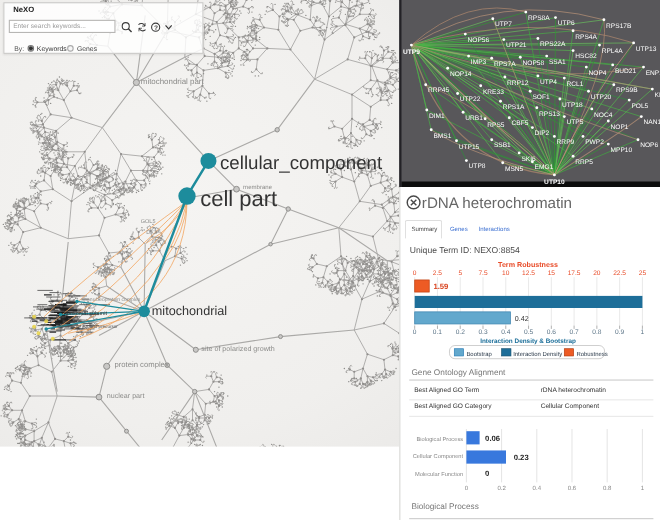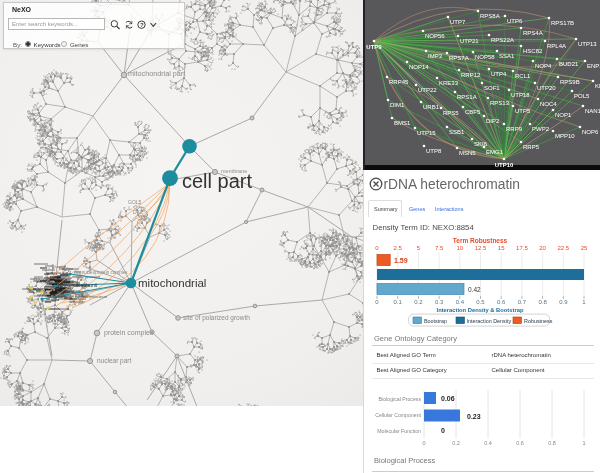--- a/index.html
+++ b/index.html
@@ -55,20 +55,21 @@
 <div class="tl" style="left:221px;top:168px;font-size:5.5px">membrane</div>
 <div class="tl" style="left:104px;top:329px;font-size:7px">protein complex</div>
 <div class="tl" style="left:97px;top:357px;font-size:6.5px">nuclear part</div>
 <div class="tl" style="left:183px;top:314px;font-size:6.5px">site of polarized growth</div>
 <div class="tl" style="left:74px;top:270px;font-size:4.6px">ribonucleoprotein complex</div>
 <div class="tl" style="left:58px;top:282px;font-size:5px;color:#333">ribosomal subunit</div>
 <div class="tl" style="left:52px;top:294px;font-size:4.2px;color:#555">somal large subunit precursor</div>
 <div class="tl" style="left:128px;top:199px;font-size:5px">GOL5</div>
     <div class="tl" style="left:133px;top:209px;font-size:5px">DK2</div>
 <div class="tl" style="left:138px;top:215px;font-size:5px">3FS</div>
+<div class="tl" style="left:200px;top:138.5px;font-size:17px;color:#333">cellular_component</div>
 <div class="tl" style="left:182px;top:170px;font-size:20px;color:#333">cell part</div>
 <div class="tl" style="left:138px;top:276.5px;font-size:11.5px;color:#333">mitochondrial</div>
 <svg width="180" height="30" style="position:absolute;left:4px;top:446px">
  <g stroke="#4f4f4f" stroke-width="2" fill="none">
   <circle cx="9" cy="12" r="6.1"></circle>
         <path d="M13.4 16.4L18 21" stroke-width="2.3"></path>
   <path d="M6.2 12h5.6M9 9.2v5.6" stroke-width="1.6"></path>
   <circle cx="38" cy="12" r="6.1"></circle>
         <path d="M42.4 16.4L47 21" stroke-width="2.3"></path>
   <path d="M35.2 12h5.6" stroke-width="1.6"></path>
@@ -342,21 +343,21 @@
 <div id="panel">
  <svg width="14" height="14" style="position:absolute;left:5px;top:7px">
   <circle cx="7" cy="7" r="5.8" stroke="#4a4a4a" stroke-width="1.3" fill="none"></circle>
   <path d="M4.5 4.5l5 5M9.5 4.5l-5 5" stroke="#4a4a4a" stroke-width="1.3"></path>
  </svg>
  <div class="abs" style="left:19.5px;top:7px;font-size:13.8px;color:#666">rDNA heterochromatin</div>
  <div class="abs" style="left:4px;top:30px;width:34px;height:17px;background:#fff;border:1px solid #ddd;border-bottom:none;border-radius:2px 2px 0 0"></div>
  <div class="abs" style="left:10px;top:36px;font-size:5.5px;color:#444">Summary</div>
  <div class="abs" style="left:45px;top:36px;font-size:5.5px;color:#3b6fd1">Genes</div>
  <div class="abs" style="left:71px;top:36px;font-size:5.5px;color:#3b6fd1">Interactions</div>
- <div class="abs" style="left:8.5px;top:52.5px;font-size:7.8px;color:#4a4a4a">Density Term ID: NEXO:8854</div>
+ <div class="abs" style="left:8.5px;top:52.5px;font-size:7.8px;color:#4a4a4a">Unique Term ID: NEXO:8854</div>
  <svg width="237" height="95" style="position:absolute;left:0;top:67px">
       <text x="116" y="6" font-size="6.5" font-weight="bold" fill="#e84b28" text-anchor="middle">Term Robustness</text>
       <text x="13.0" y="13" font-size="6" fill="#e84b28" text-anchor="middle">0</text>
       <line x1="13.0" y1="15" x2="13.0" y2="59" stroke="#e3e3e3" stroke-width=".7"></line>
       <line x1="13.0" y1="59" x2="13.0" y2="62" stroke="#999" stroke-width=".7"></line>
       <text x="33.7" y="13" font-size="6" fill="#e84b28" text-anchor="middle">2.5</text>
       <line x1="33.7" y1="15" x2="33.7" y2="59" stroke="#e3e3e3" stroke-width=".7"></line>
       <line x1="33.7" y1="59" x2="33.7" y2="62" stroke="#999" stroke-width=".7"></line>
       <text x="54.4" y="13" font-size="6" fill="#e84b28" text-anchor="middle">5</text>
       <line x1="54.4" y1="15" x2="54.4" y2="59" stroke="#e3e3e3" stroke-width=".7"></line>
@@ -403,21 +404,21 @@
       <text x="220.0" y="67" font-size="6" fill="#5a7386" text-anchor="middle">1</text>
       <text x="116" y="74.5" font-size="5.8" font-weight="bold" fill="#1b6e99" text-anchor="middle">Interaction Density &amp; Bootstrap</text>
       <rect x="44.6" y="77.1" width="141" height="12" rx="5" fill="#fff" stroke="#c8c8c8" stroke-width=".8"></rect>
       <rect x="49" y="80" width="8.5" height="6.6" fill="#62a8cd" stroke="#2c7fb8" stroke-width=".6"></rect>
       <text x="60" y="86.4" font-size="5.4" fill="#2b3a4a">Bootstrap</text>
       <rect x="92" y="80" width="8.5" height="6.6" fill="#1d6e99" stroke="#14506f" stroke-width=".6"></rect>
       <text x="102.5" y="86.4" font-size="5.4" fill="#2b3a4a">Interaction Density</text>
       <rect x="149" y="80" width="8.5" height="6.6" fill="#ed5b24" stroke="#b33b10" stroke-width=".6"></rect>
       <text x="160" y="86.4" font-size="5.4" fill="#2b3a4a">Robustness</text>
     </svg>
- <div class="abs" style="left:10px;top:163.5px;font-size:7.5px;color:#777">Gene Ontology Category</div>
+ <div class="abs" style="left:10px;top:163.5px;font-size:7.5px;color:#777">Gene Ontology Alignment</div>
  <div class="abs" style="left:8px;top:175px;width:222px;border-top:1px solid #ccc"></div>
  <div class="abs" style="left:12.5px;top:182px;font-size:6px;color:#333">Best Aligned GO Term</div>
  <div class="abs" style="left:127.5px;top:182px;font-size:6px;color:#333">rDNA heterochromatin</div>
  <div class="abs" style="left:8px;top:192.5px;width:222px;border-top:1px solid #e8e8e8"></div>
  <div class="abs" style="left:12.5px;top:197px;font-size:6px;color:#333">Best Aligned GO Category</div>
  <div class="abs" style="left:127.5px;top:197px;font-size:6px;color:#333">Cellular Component</div>
  <div class="abs" style="left:8px;top:207.5px;width:222px;border-top:1px solid #e8e8e8"></div>
  <svg width="237" height="66" style="position:absolute;left:0;top:213px">
       <line x1="60" y1="7" x2="60" y2="55.5" stroke="#e0e0e0" stroke-width=".8"></line>
       <text x="60" y="62" font-size="5.5" fill="#888" text-anchor="middle">0</text>

